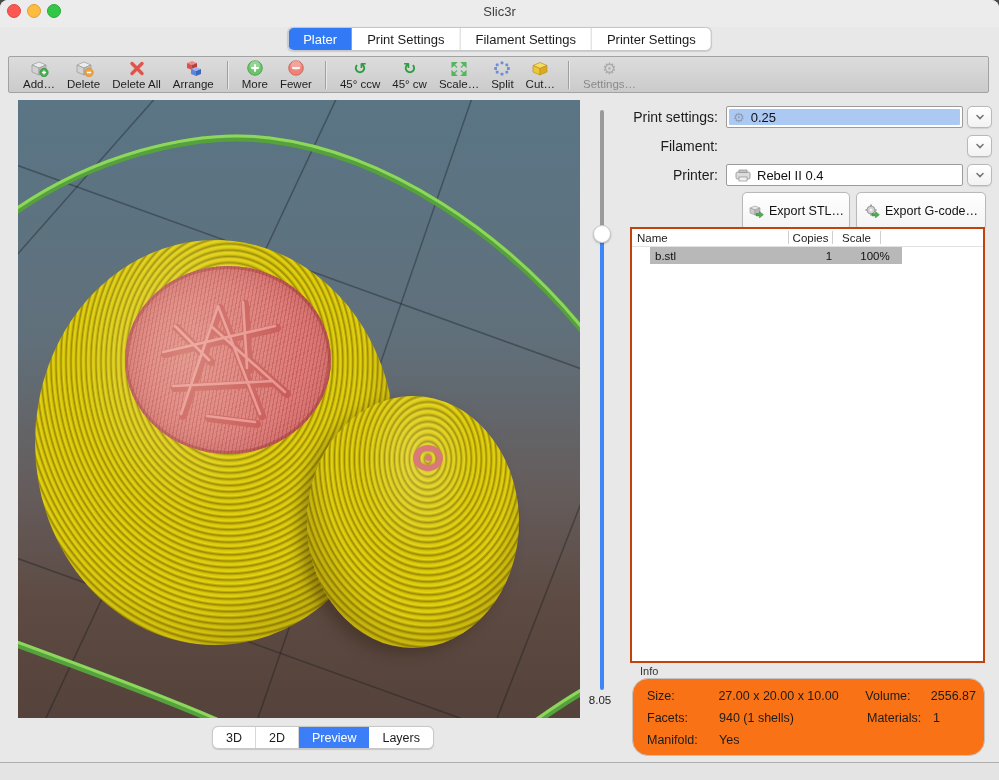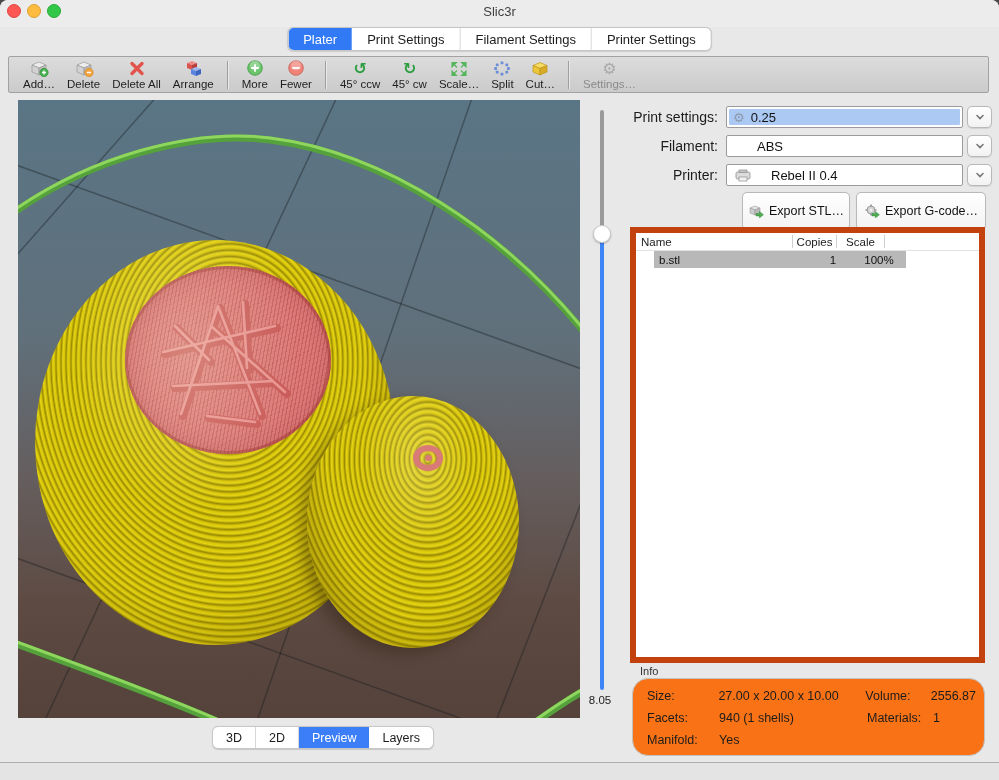--- a/index.html
+++ b/index.html
@@ -61,26 +61,26 @@
   .viewtab.active{background:#3b7ef7;color:#fff;border-right:none;}
 
   
   .rp-label{position:absolute;width:118px;text-align:right;font-size:14px;color:#1c1c1c;left:600px;}
   .combo-field{position:absolute;left:726px;width:237px;height:22px;background:#fff;border:1px solid #9b9b9b;border-radius:2px;box-sizing:border-box;display:flex;align-items:center;}
   .combo-hl{flex:1;align-self:stretch;margin:2px;background:#abc9f2;border-radius:1px;display:flex;align-items:center;gap:6px;padding:0 4px;}
   .combo-text{font-size:13px;color:#111;}
   .combo-icon-gear{font-size:13px;color:#8d9aae;font-family:"DejaVu Sans",sans-serif;line-height:13px;}
   .combo-btn{position:absolute;left:967px;width:25px;height:22px;background:linear-gradient(#ffffff,#f2f2f2);border:1px solid #b9b9b9;border-radius:5px;box-sizing:border-box;display:flex;align-items:center;justify-content:center;box-shadow:0 0.5px 1px rgba(0,0,0,.1);}
   .pad-noicon{padding-left:30px;}
-  .pad-icon{padding-left:8px;gap:20px;}
+  .pad-icon{padding-left:8px;gap:6px;}
 
   .export-btn{position:absolute;height:38px;background:linear-gradient(#ffffff,#f3f3f3);border:1px solid #b9b9b9;border-radius:5px;box-sizing:border-box;display:flex;align-items:center;justify-content:center;gap:5px;font-size:12.5px;color:#111;box-shadow:0 0.5px 1px rgba(0,0,0,.1);}
 
   
-  .objtable{position:absolute;left:630px;top:227px;width:355px;height:436px;background:#fff;border:6px solid #c2410c;box-sizing:border-box;}
+  .objtable{position:absolute;left:630px;top:227px;width:355px;height:436px;background:#fff;border:2px solid #c2410c;box-sizing:border-box;}
   .othead{display:flex;height:17px;border-bottom:1px solid #e2e2e2;font-size:11.5px;color:#222;align-items:center;}
   .othead .c{border-right:1px solid #cfcfcf;height:13px;display:flex;align-items:center;box-sizing:border-box;}
   .c-name{width:157px;padding-left:5px;}
   .c-copies{width:44px;justify-content:center;}
   .c-scale{width:48px;justify-content:center;}
   .otrow{display:flex;height:17px;font-size:11.5px;color:#111;align-items:flex-start;margin-left:18px;}
   .otrow.selected{background:linear-gradient(90deg,#b8b8b8 0 252px,transparent 252px);}
   .otrow .c{height:100%;display:flex;align-items:center;box-sizing:border-box;}
 
   
@@ -305,23 +305,20 @@
       <span class="combo-text">0.25</span>
     </div>
   </div>
   <div class="combo-btn" style="top:106px;">
     <svg width="12" height="10" viewBox="0 0 12 10">
         <path d="M3 3.5 L6 6.5 L9 3.5" stroke="#777" stroke-width="1.6" fill="none" stroke-linecap="round"></path>
       </svg>
   </div>
 
   <div class="rp-label" style="top:138px;">Filament:</div>
-  <div class="combo-field pad-noicon" style="top:135px;">
-    <span class="combo-text">ABS</span>
-  </div>
   <div class="combo-btn" style="top:135px;">
     <svg width="12" height="10" viewBox="0 0 12 10">
         <path d="M3 3.5 L6 6.5 L9 3.5" stroke="#777" stroke-width="1.6" fill="none" stroke-linecap="round"></path>
       </svg>
   </div>
 
   <div class="rp-label" style="top:167px;">Printer:</div>
   <div class="combo-field pad-icon" style="top:164px;">
     <svg width="16" height="13" viewBox="0 0 16 13">
         <rect x="1" y="3" width="14" height="7" rx="1.5" fill="#dcdcdc" stroke="#8f8f8f" stroke-width=".8"></rect>

